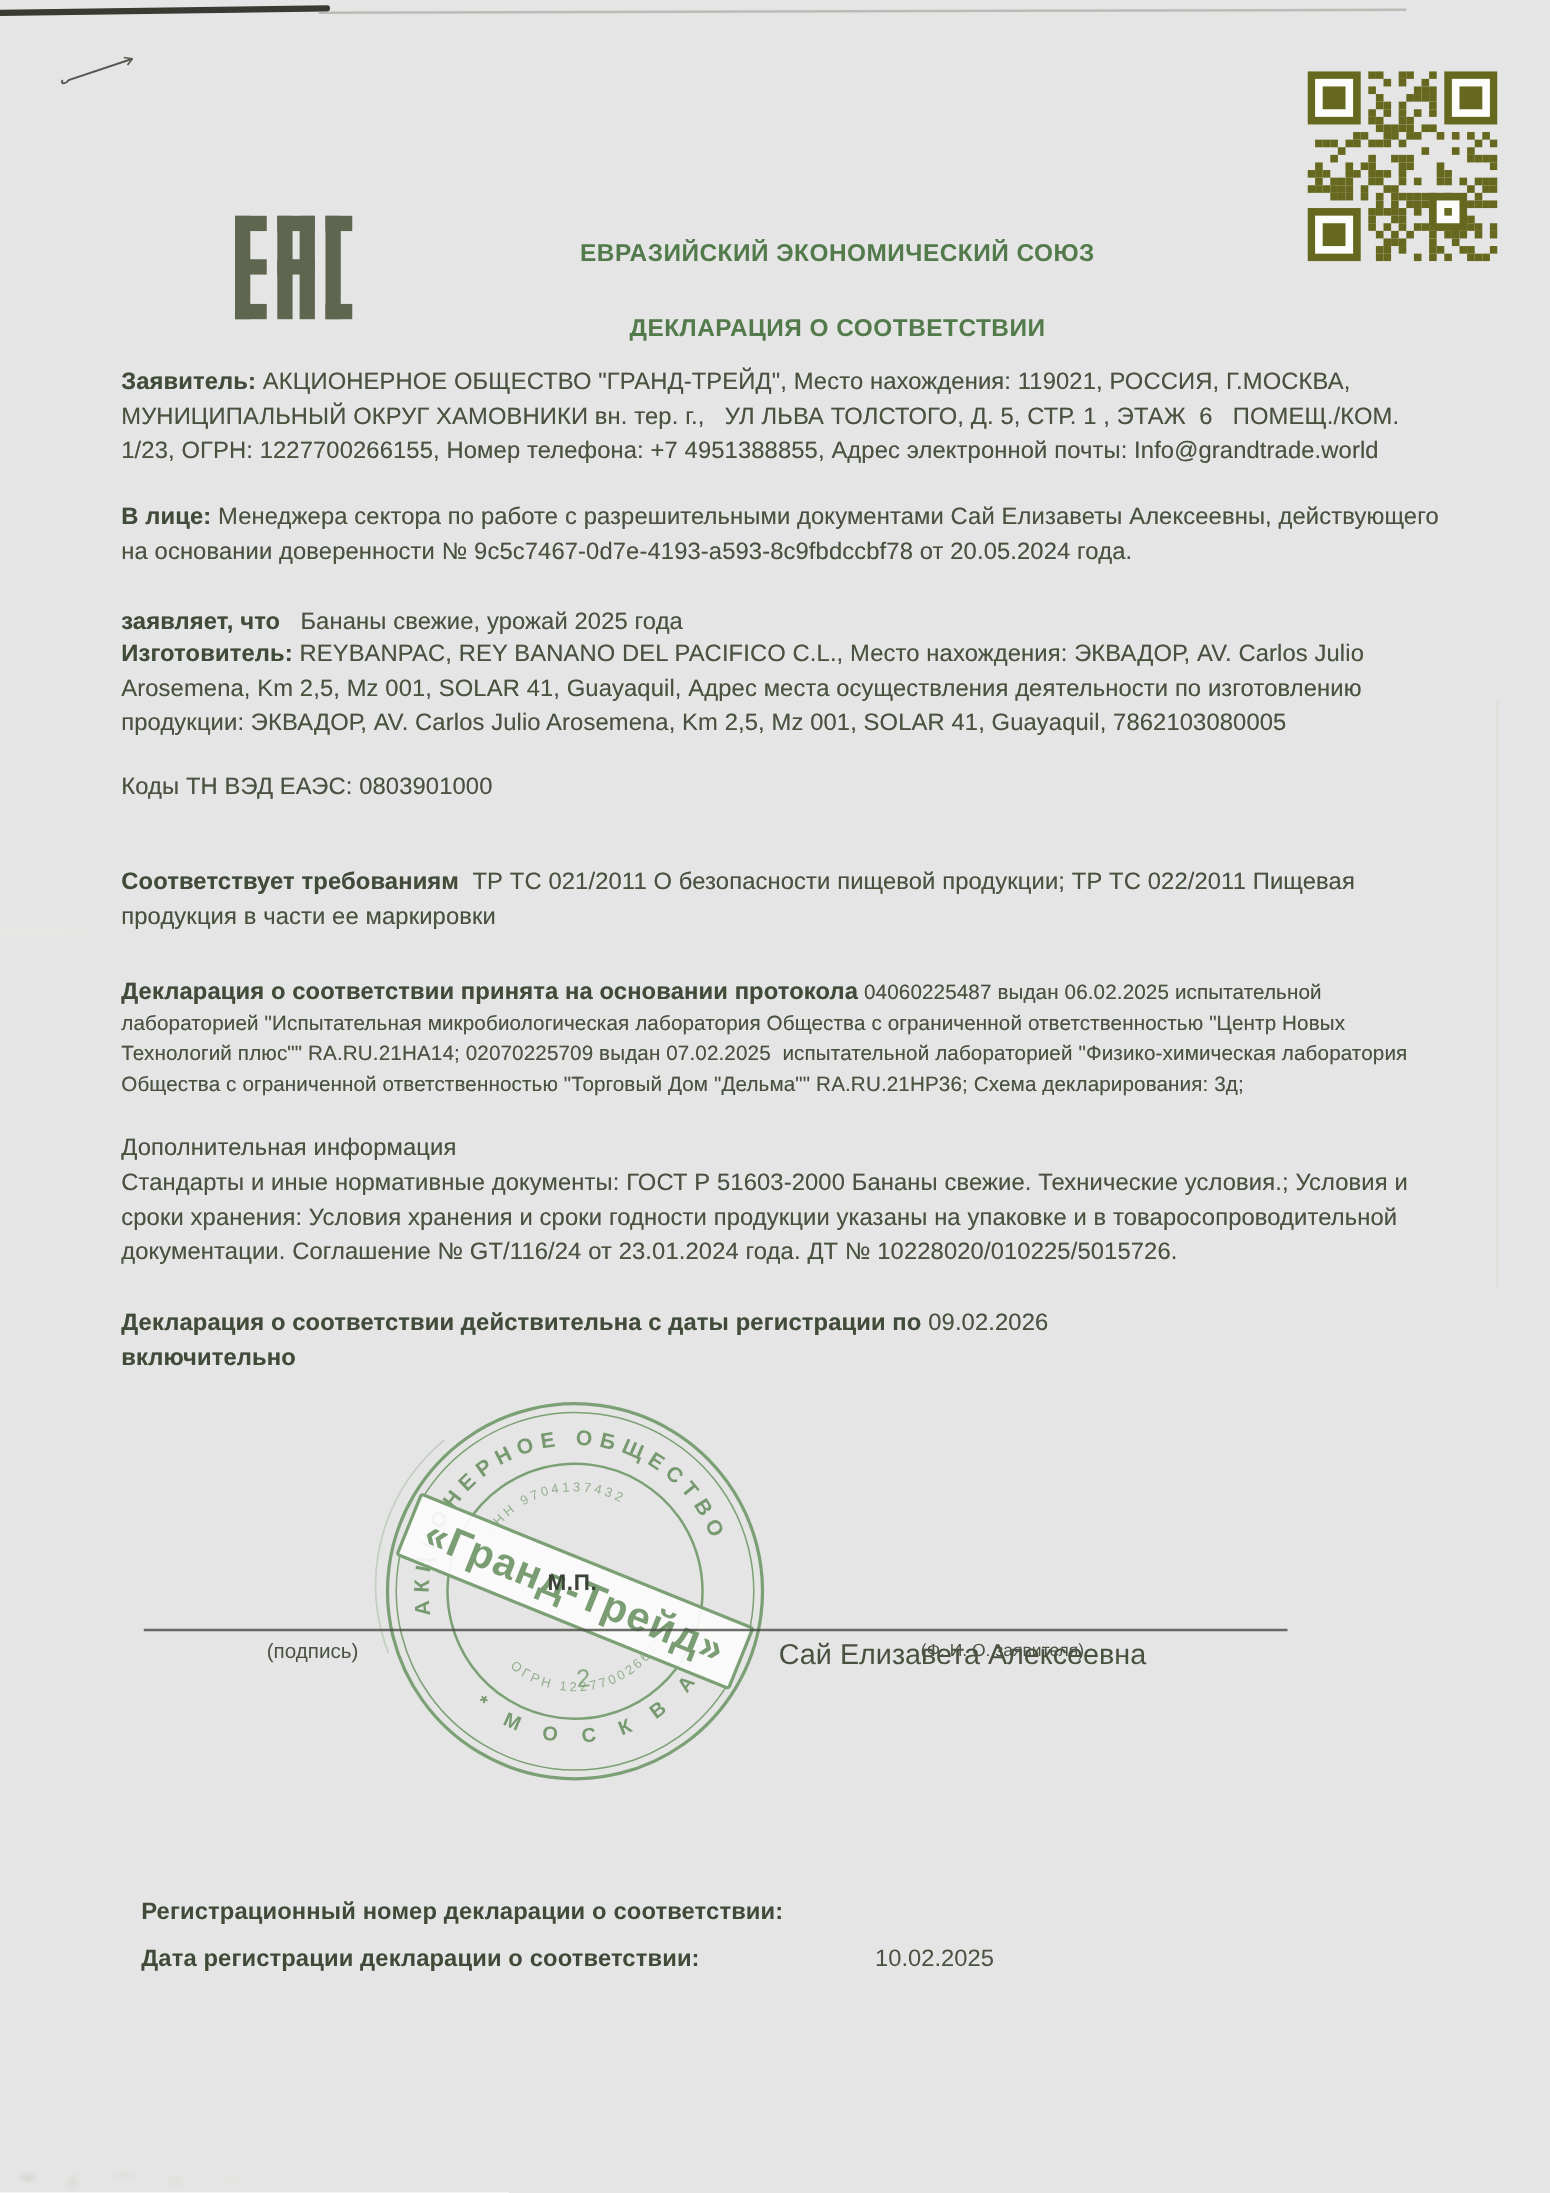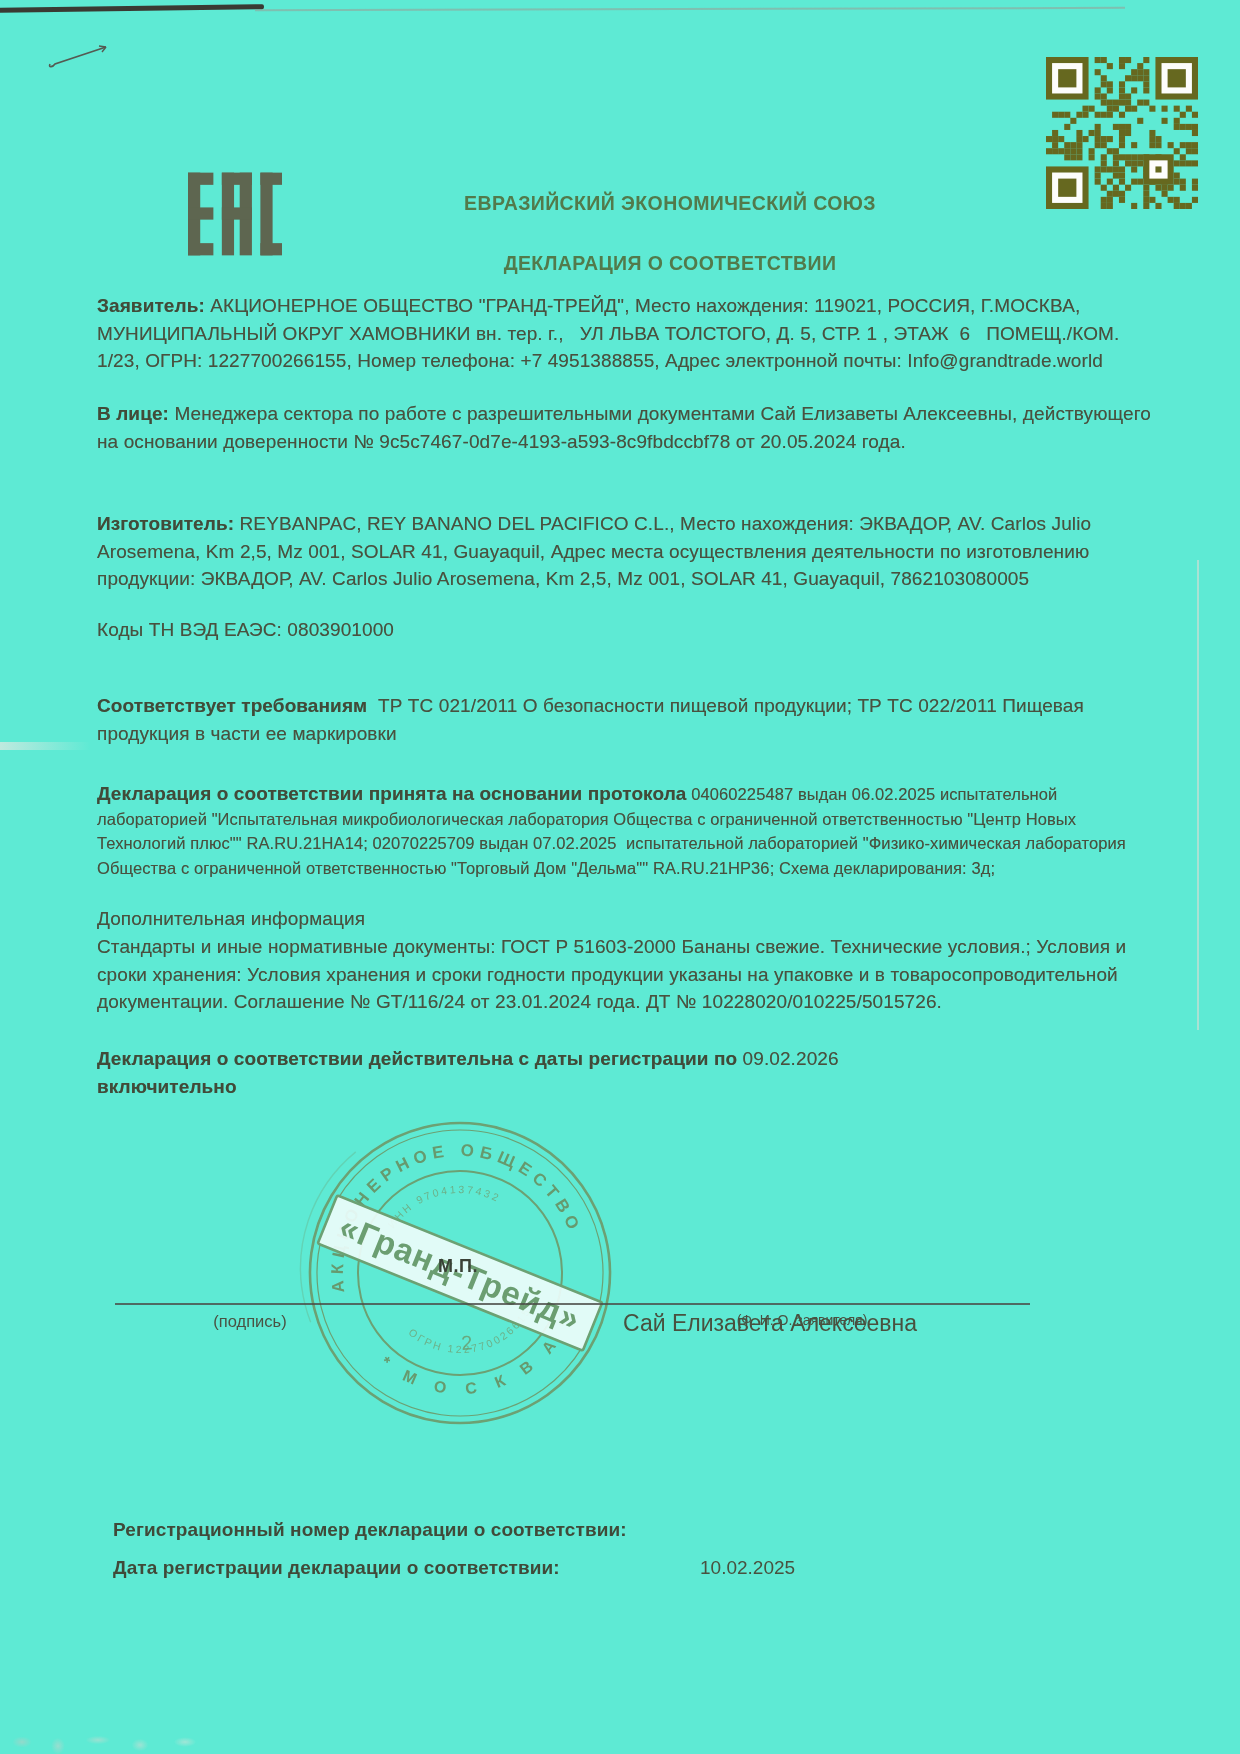--- a/index.html
+++ b/index.html
@@ -1,17 +1,17 @@
 <!DOCTYPE html>
 <html><head>
 <meta charset="utf-8">
 <style>
   html,body{margin:0;padding:0;background:#ffffff;}
   .page{
-    position:relative;width:1240px;height:1754px;background:#5eead4;
+    position:relative;width:1240px;height:1754px;background:#e5e5e5;
     font-family:"Liberation Sans", sans-serif;color:#47503e;overflow:hidden;
   }
   
   .scanline-dark{position:absolute;left:-4px;top:6px;width:268px;height:5px;background:#3a3a33;transform:rotate(-0.8deg);border-radius:2px;}
   .scanline-light{position:absolute;left:255px;top:8px;width:870px;height:2px;background:#9a9a92;opacity:.55;transform:rotate(-0.15deg);}
   .right-scan-streak{position:absolute;left:1197px;top:560px;width:2px;height:470px;background:#dcdcd4;opacity:.6;}
   .crease{position:absolute;left:0;top:742px;width:90px;height:8px;background:linear-gradient(to right,#e9e9e3,transparent);opacity:.7;}
   .bottom-noise{position:absolute;left:0;top:1712px;width:230px;height:42px;opacity:.5;
     background:
       radial-gradient(14px 8px at 22px 30px,#c9c9c2 0,transparent 70%),
@@ -300,20 +300,21 @@
       <rect x="108" y="108" width="6" height="6" fill="#66681f"></rect>
     </svg>
 
   <div class="h-union">ЕВРАЗИЙСКИЙ ЭКОНОМИЧЕСКИЙ СОЮЗ</div>
   <div class="h-decl">ДЕКЛАРАЦИЯ О СООТВЕТСТВИИ</div>
 
   <div class="para" style="top:292px"><b>Заявитель:</b><span> АКЦИОНЕРНОЕ ОБЩЕСТВО "ГРАНД-ТРЕЙД", Место нахождения: 119021, РОССИЯ, Г.МОСКВА, МУНИЦИПАЛЬНЫЙ ОКРУГ ХАМОВНИКИ вн. тер. г.,   УЛ ЛЬВА ТОЛСТОГО, Д. 5, СТР. 1 , ЭТАЖ  6   ПОМЕЩ./КОМ.   1/23, ОГРН: 1227700266155, Номер телефона: +7 4951388855, Адрес электронной почты: Info@grandtrade.world</span></div>
 
   <div class="para" style="top:400px"><b>В лице:</b><span> Менеджера сектора по работе с разрешительными документами Сай Елизаветы Алексеевны, действующего на основании доверенности № 9c5c7467-0d7e-4193-a593-8c9fbdccbf78 от 20.05.2024 года.</span></div>
 
+  <div class="para" style="top:484px"><b>заявляет, что</b><span>   Бананы свежие, урожай 2025 года</span></div>
 
   <div class="para" style="top:510px"><b>Изготовитель:</b><span> REYBANPAC, REY BANANO DEL PACIFICO C.L., Место нахождения: ЭКВАДОР, AV. Carlos Julio Arosemena, Km 2,5, Mz 001, SOLAR 41, Guayaquil, Адрес места осуществления деятельности по изготовлению продукции: ЭКВАДОР, AV. Carlos Julio Arosemena, Km 2,5, Mz 001, SOLAR 41, Guayaquil, 7862103080005</span></div>
 
   <div class="para" style="top:616px">Коды ТН ВЭД ЕАЭС: 0803901000</div>
 
   <div class="para" style="top:692px"><b>Соответствует требованиям</b><span>  ТР ТС 021/2011 О безопасности пищевой продукции; ТР ТС 022/2011 Пищевая продукция в части ее маркировки</span></div>
 
   <div class="para p-protocol" style="top:782px"><b>Декларация о соответствии принята на основании протокола</b><span class="small-inline"> 04060225487 выдан 06.02.2025 испытательной лабораторией "Испытательная микробиологическая лаборатория Общества с ограниченной ответственностью "Центр Новых Технологий плюс"" RA.RU.21HA14; 02070225709 выдан 07.02.2025  испытательной лабораторией "Физико-химическая лаборатория Общества с ограниченной ответственностью "Торговый Дом "Дельма"" RA.RU.21HP36; Схема декларирования: 3д;</span></div>
 
   <div class="para" style="top:905px;font-weight:normal">Дополнительная информация</div>

